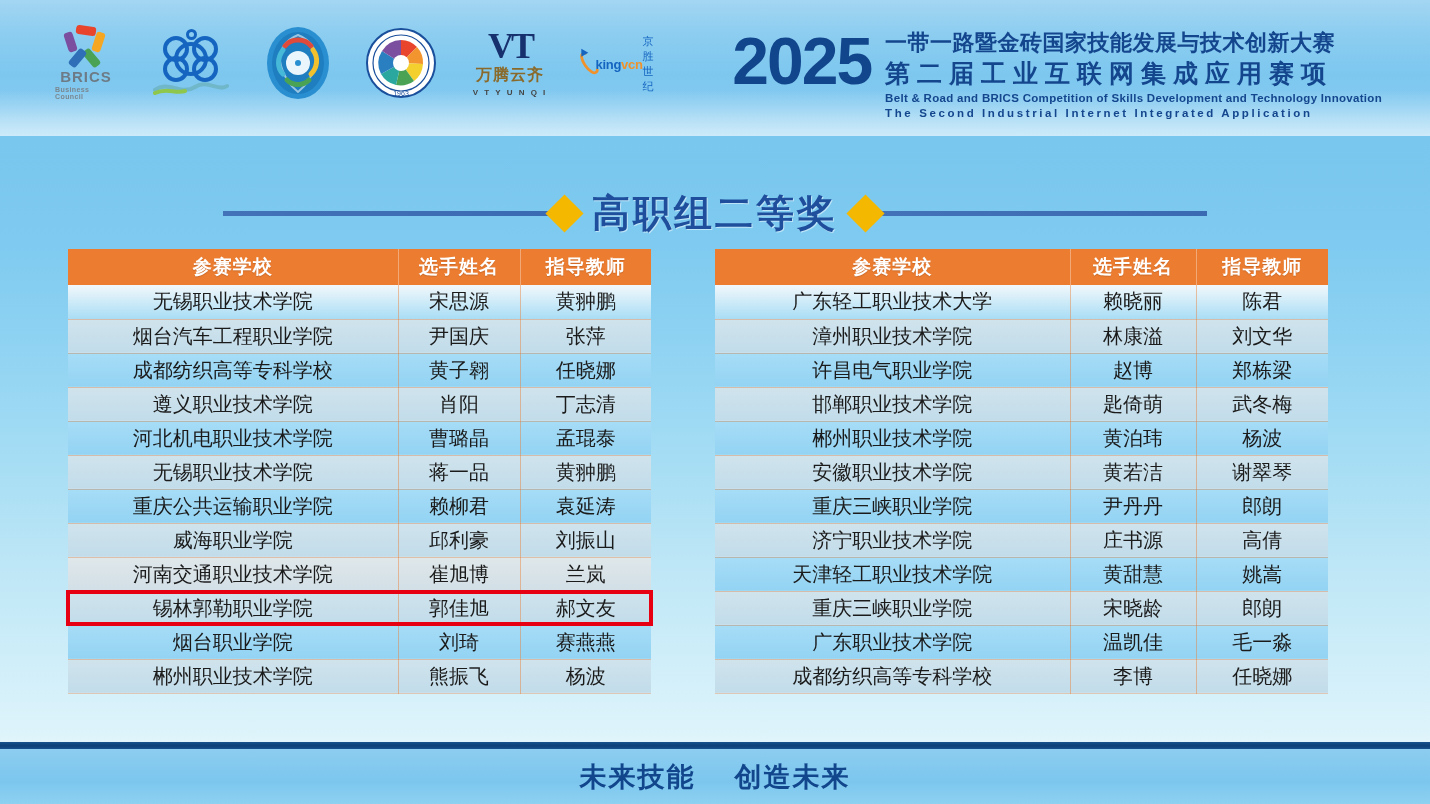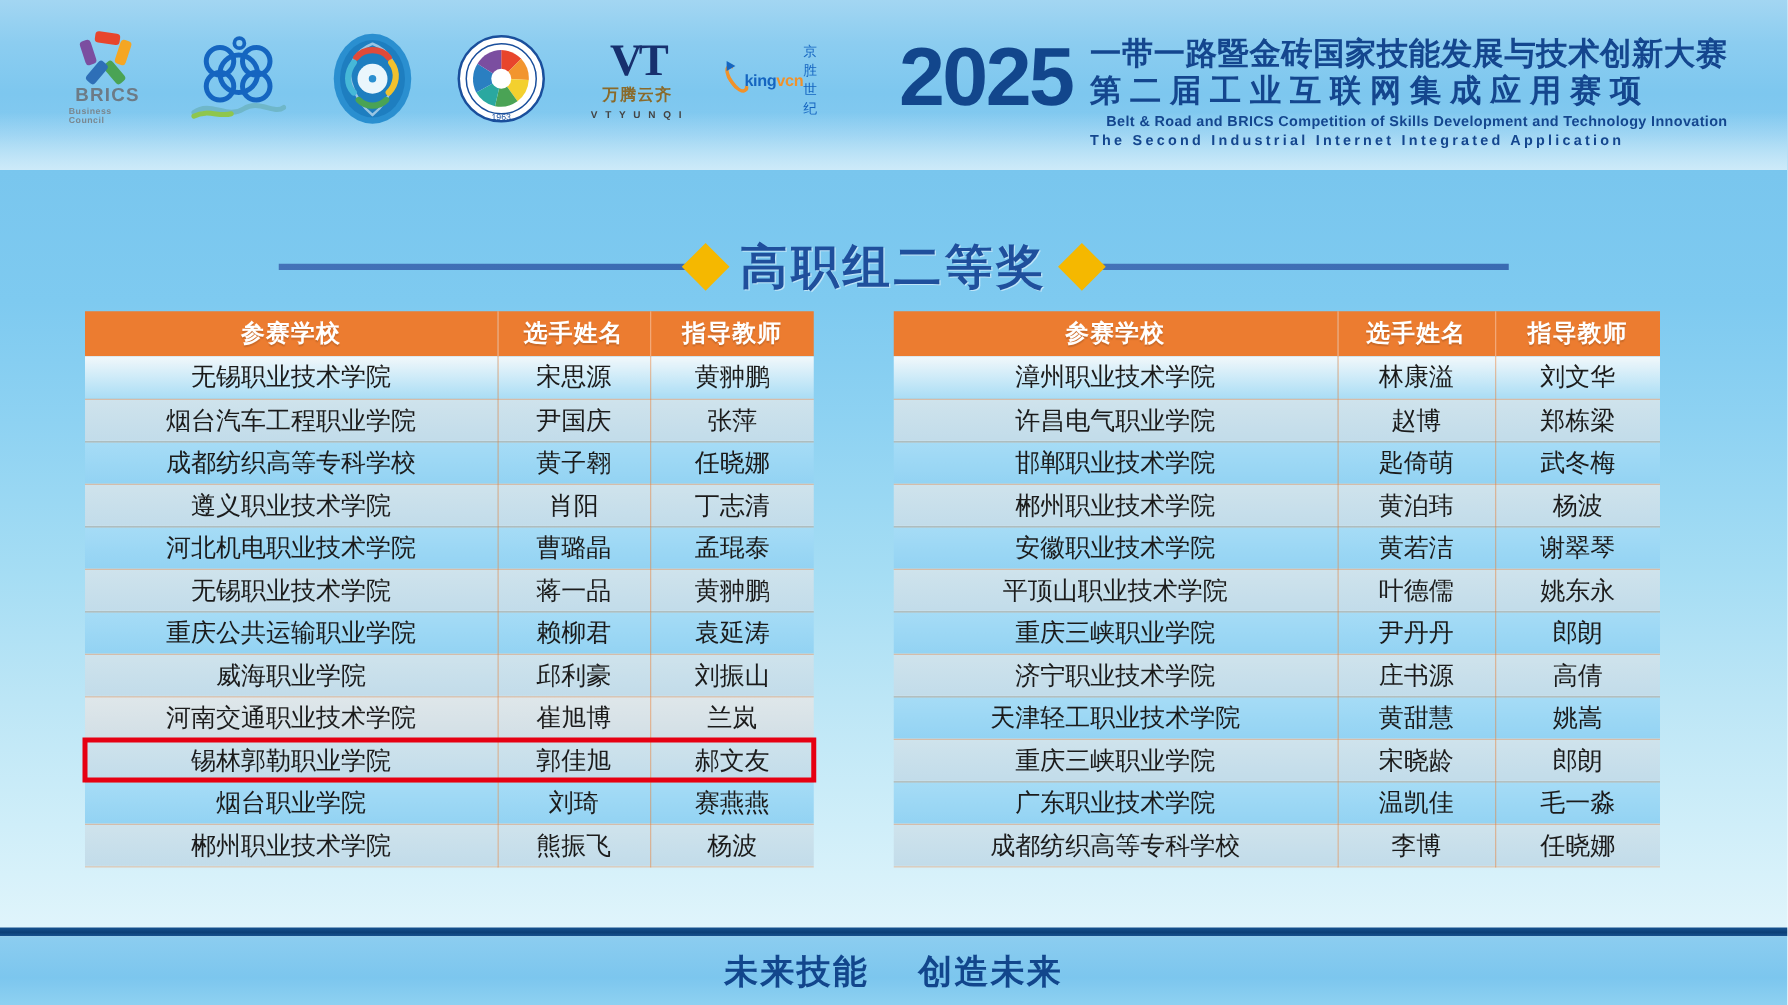--- a/index.html
+++ b/index.html
@@ -66,39 +66,39 @@
 
   
   .logo-emb { width: 66px; height: 74px; position: relative; }
 
   
   .logo-seal { width: 72px; height: 74px; position: relative; }
 
   
   .logo-vt { width: 78px; height: 74px; display:flex; flex-direction:column; align-items:center; justify-content:center;}
   .vt-mark { font-size: 36px; font-weight: 800; color:#17306e; letter-spacing:-3px; line-height:34px; font-family:"Liberation Serif", serif;}
-  .vt-cn { font-size: 13px; font-weight:700; color:#8a6a2a; letter-spacing:1px; margin-top:2px;}
+  .vt-cn { font-size: 16px; font-weight:700; color:#8a6a2a; letter-spacing:1px; margin-top:2px;}
   .vt-en { font-size: 8px; font-weight:700; color:#444; letter-spacing:2px; margin-top:2px;}
 
   
   .logo-king { width: 74px; height: 74px; display:flex; align-items:center; justify-content:center;}
   .king-mark { width: 26px; height: 26px; border:3px solid #f0922b; border-right-color:transparent; border-radius:50%; transform:rotate(-35deg); position:relative;}
   .king-mark:after { content:""; position:absolute; right:-2px; top:-5px; border-left:7px solid #1565c0; border-top:4px solid transparent; border-bottom:4px solid transparent; transform:rotate(35deg);}
   .king-t1 { font-size:13px; font-weight:800; color:#1565c0; margin-top:3px; letter-spacing:-.3px;}
   .king-t1 em { font-style: normal; color:#f0922b; }
   .king-t2 { font-size:11px; font-weight:400; color:#1565c0; margin-top:1px;}
 
   
   .header-title { position:absolute; right: 48px; top: 26px; display:flex; align-items:flex-start; z-index:3;}
   .year {
     font-size: 66px; font-weight: 800; color: #12468c; line-height: 70px;
     font-family: Liberation Sans, sans-serif; letter-spacing: -2px; margin-right: 14px;
   }
   .htxt { padding-top: 2px; }
-  .h-cn1 { font-size: 25px; font-weight: 800; color:#14468e; letter-spacing: .5px; line-height: 30px; }
+  .h-cn1 { font-size: 22px; font-weight: 800; color:#14468e; letter-spacing: .5px; line-height: 30px; }
   .h-cn2 { font-size: 25px; font-weight: 800; color:#14468e; letter-spacing: 7px; line-height: 31px; }
   .h-en1 { font-size: 11.5px; font-weight: 700; color:#14468e; letter-spacing: .3px; line-height: 15px; margin-top:2px;text-align:right;}
   .h-en2 { font-size: 11.5px; font-weight: 700; color:#14468e; letter-spacing: 2.6px; line-height: 15px; }
 
   
   .section-title {
     position: absolute; left: 0; top: 182px; width: 1430px; height: 62px;
     display: flex; align-items: center; justify-content: center; gap: 0;
   }
   .rule { height: 5px; background: linear-gradient(90deg,#4472b8,#3a6ab2); }
@@ -351,20 +351,25 @@
     </colgroup>
   <thead>
     <tr>
       <th>参赛学校</th>
       <th>选手姓名</th>
       <th>指导教师</th>
     </tr>
   </thead>
   <tbody>
       <tr>
+        <td>广东轻工职业技术大学</td>
+        <td>赖晓丽</td>
+        <td>陈君</td>
+      </tr>
+      <tr>
         <td>漳州职业技术学院</td>
         <td>林康溢</td>
         <td>刘文华</td>
       </tr>
       <tr>
         <td>许昌电气职业学院</td>
         <td>赵博</td>
         <td>郑栋梁</td>
       </tr>
       <tr>
@@ -374,25 +379,20 @@
       </tr>
       <tr>
         <td>郴州职业技术学院</td>
         <td>黄泊玮</td>
         <td>杨波</td>
       </tr>
       <tr>
         <td>安徽职业技术学院</td>
         <td>黄若洁</td>
         <td>谢翠琴</td>
-      </tr>
-      <tr>
-        <td>平顶山职业技术学院</td>
-        <td>叶德儒</td>
-        <td>姚东永</td>
       </tr>
       <tr>
         <td>重庆三峡职业学院</td>
         <td>尹丹丹</td>
         <td>郎朗</td>
       </tr>
       <tr>
         <td>济宁职业技术学院</td>
         <td>庄书源</td>
         <td>高倩</td>

